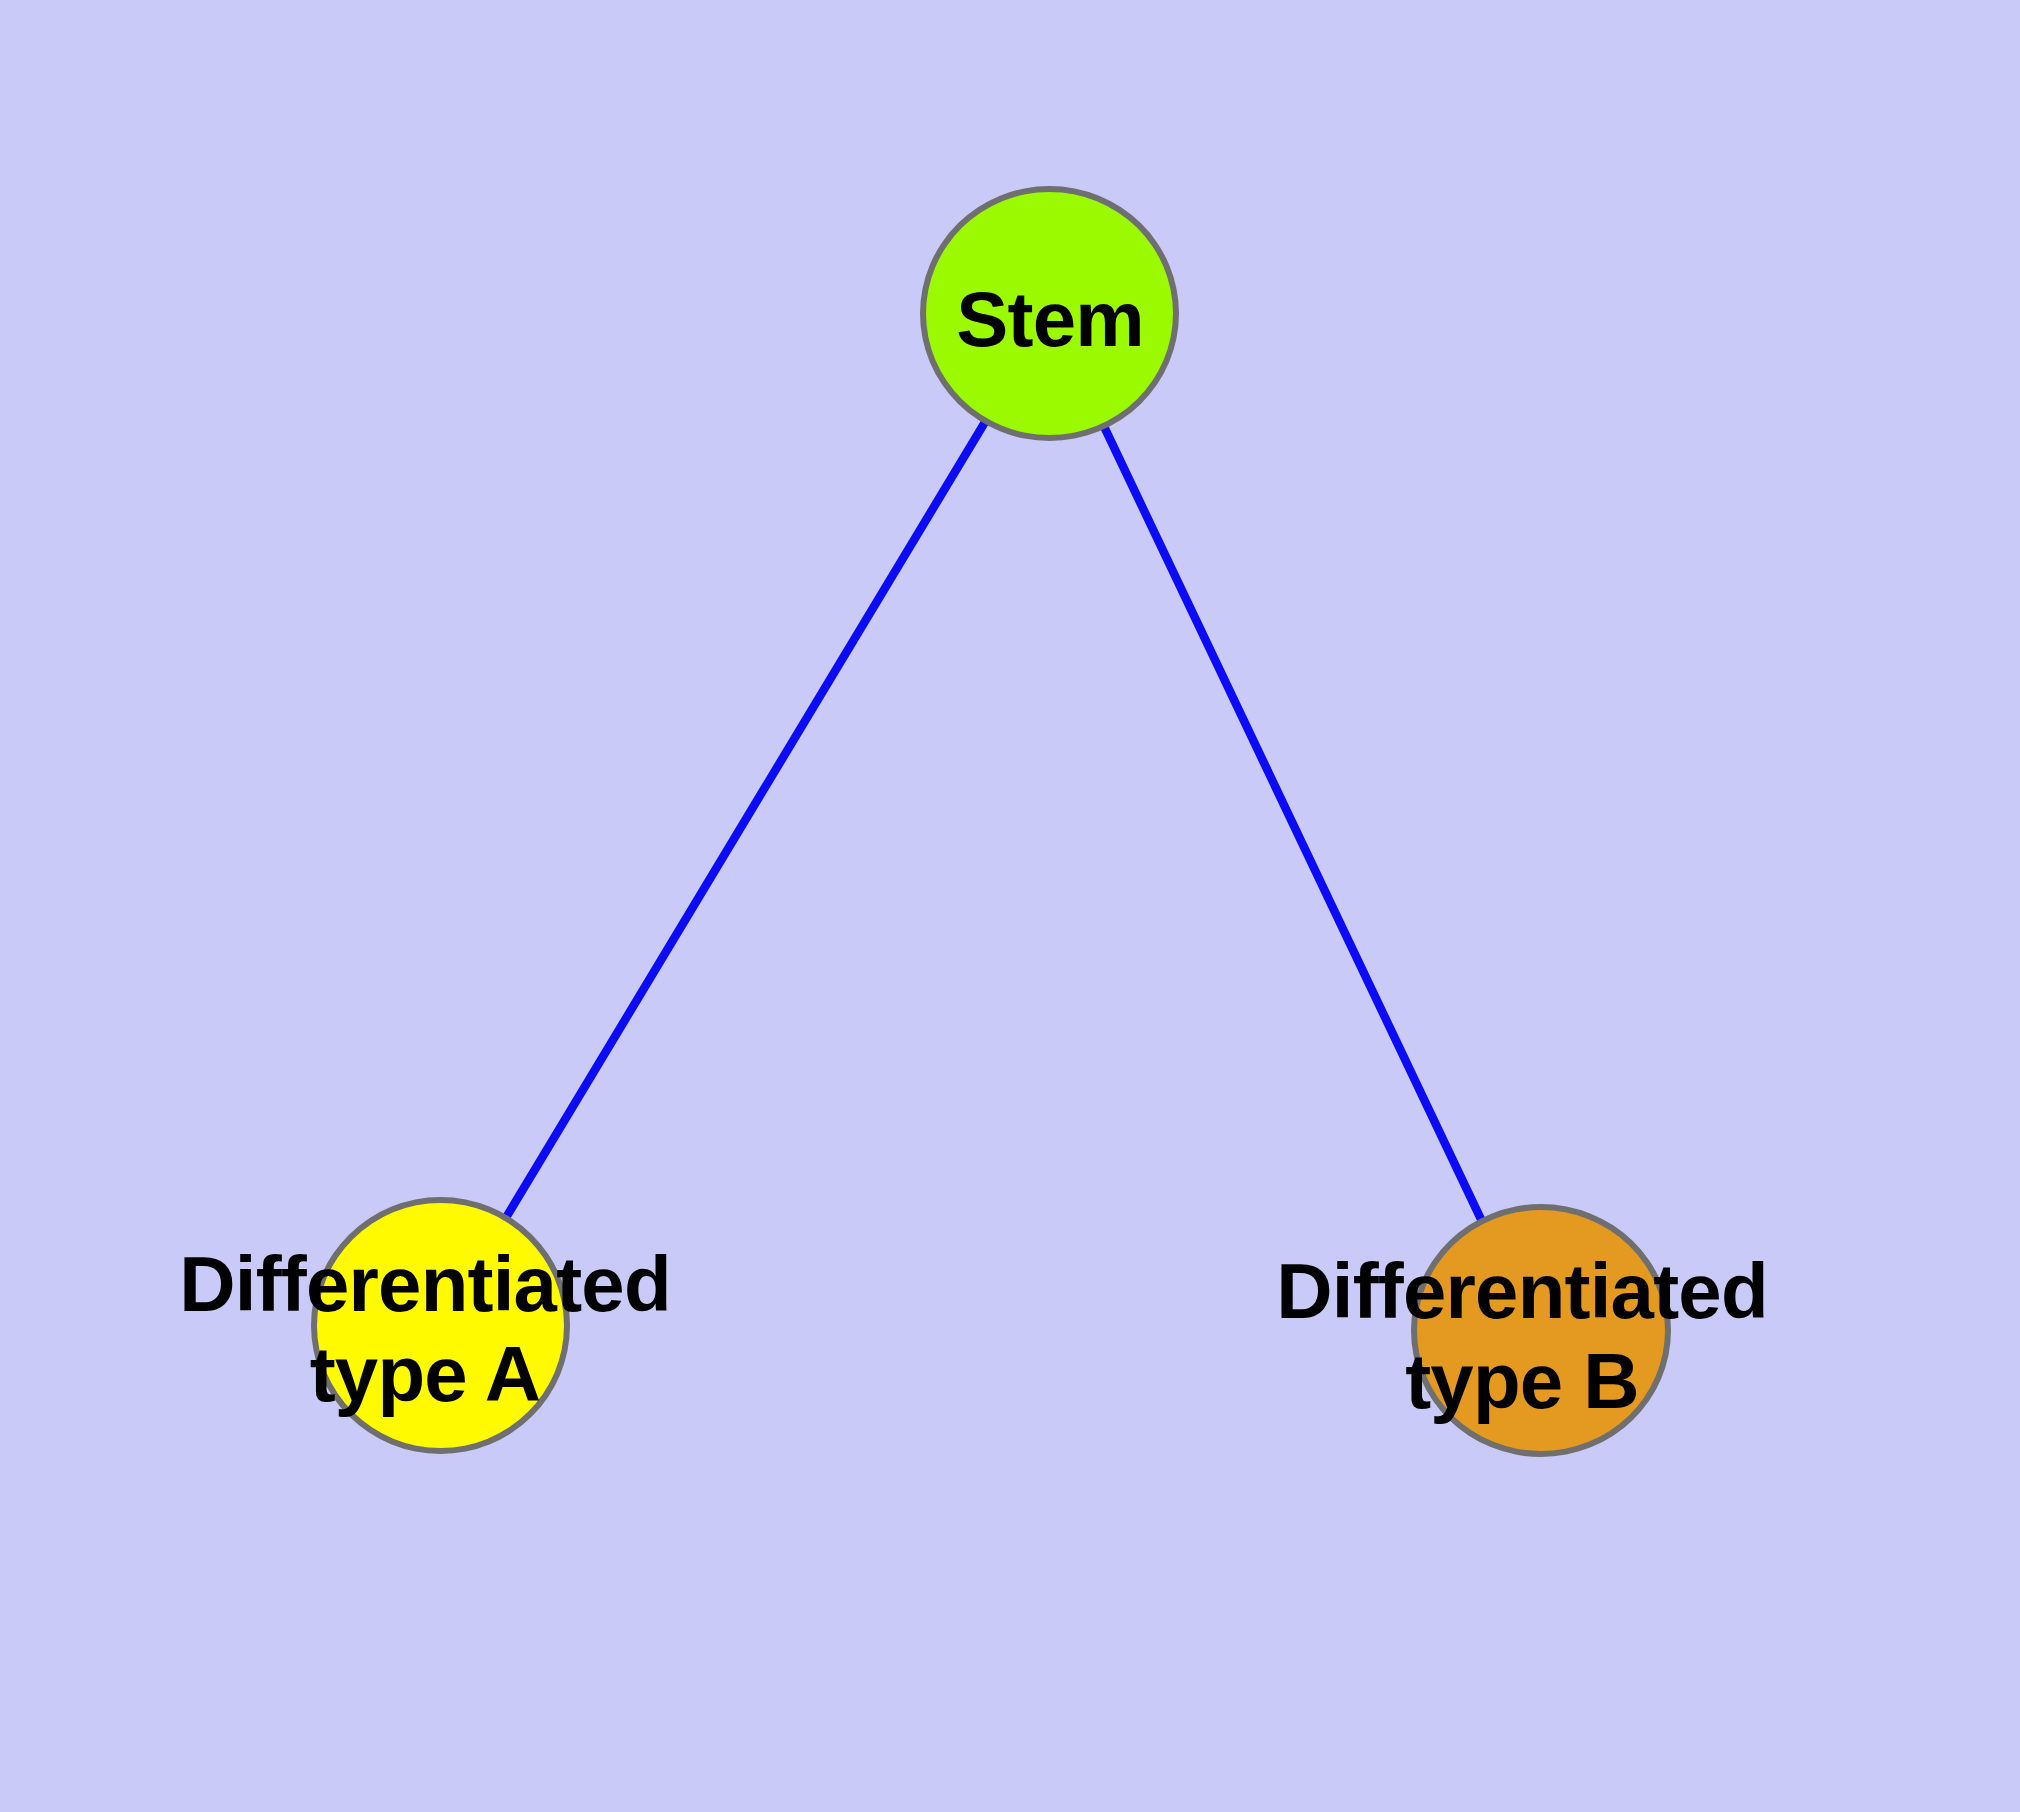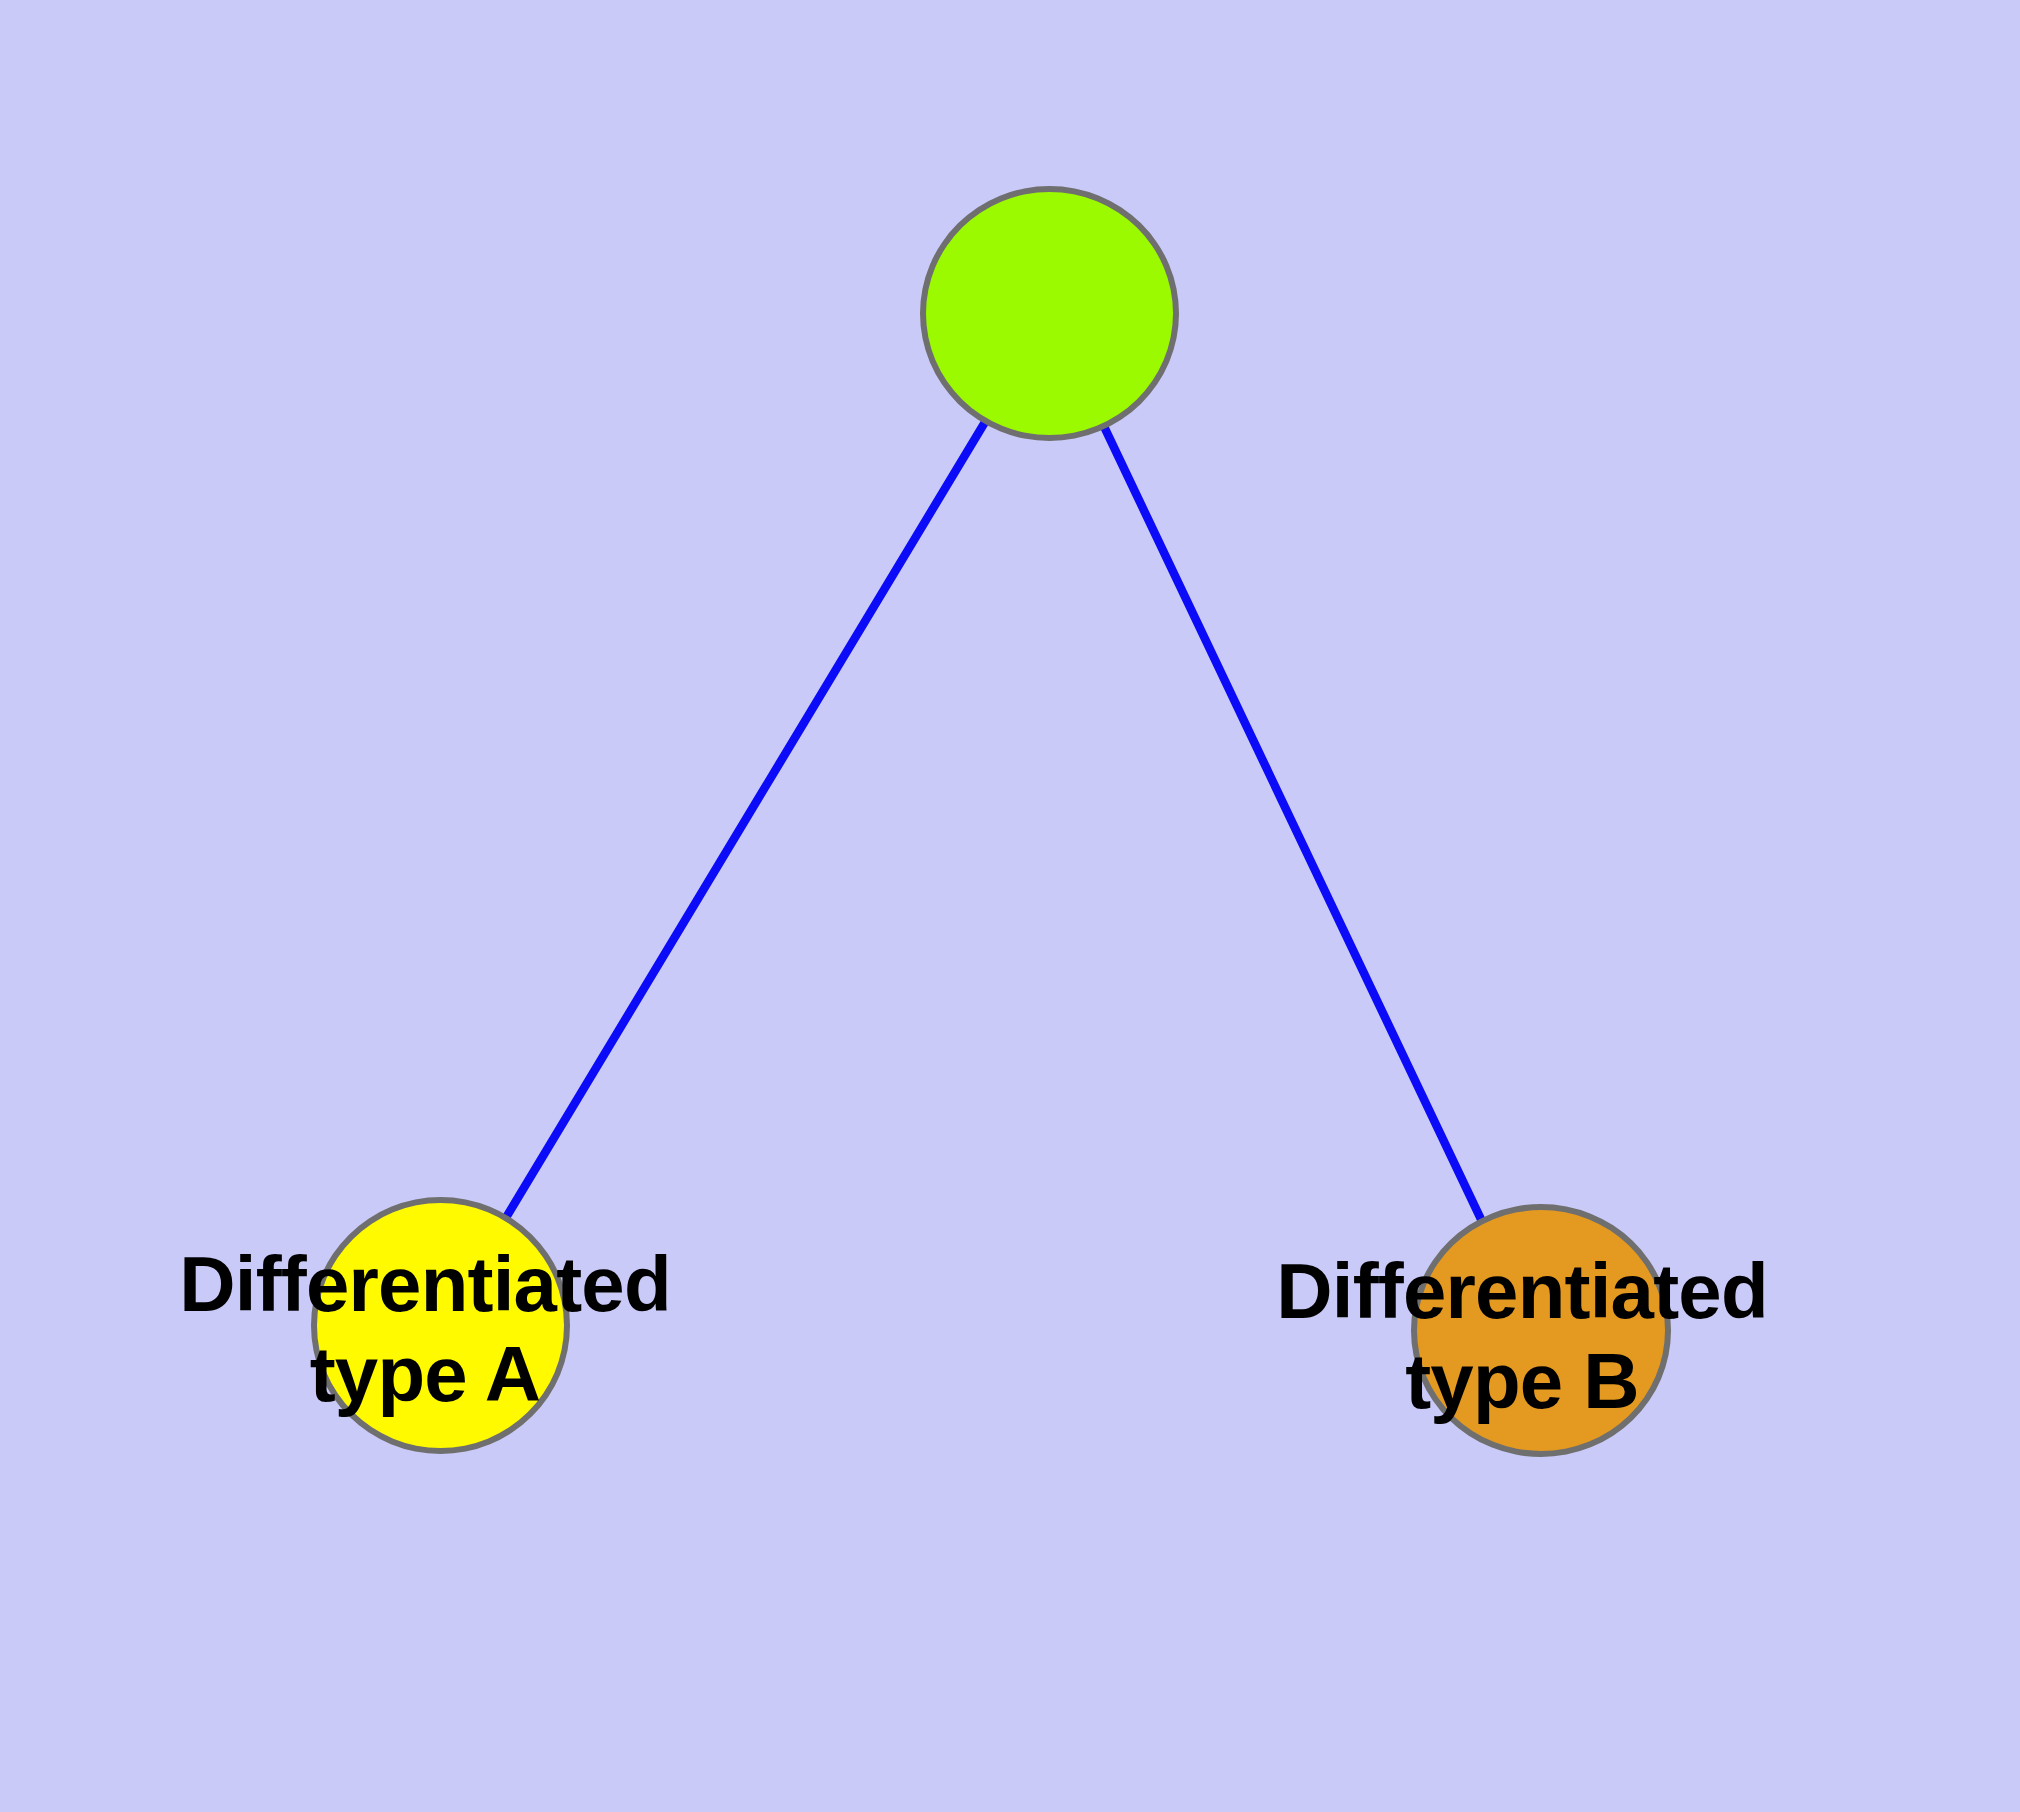--- a/index.html
+++ b/index.html
@@ -71,20 +71,21 @@
     <line class="edge" x1="1239" y1="370" x2="520" y2="1564" style="stroke: rgb(11, 11, 247);"></line>
     <line class="edge" x1="1239" y1="370" x2="1812" y2="1575" style="stroke: rgb(11, 11, 247);"></line>
   </svg>
 
   <div class="node node-stem" style="background-color: rgb(155, 250, 0); border-color: rgb(111, 111, 111);"></div>
 
   <div class="node node-type-a" style="background-color: rgb(255, 250, 0); border-color: rgb(111, 111, 111);"></div>
 
   <div class="node node-type-b" style="background-color: rgb(228, 153, 32); border-color: rgb(111, 111, 111);"></div>
 
+  <div class="node-label label-stem" style="color: rgb(0, 0, 0);">Stem</div>
 
   <div class="node-label label-type-a" style="color: rgb(0, 0, 0);">Differentiated
 type A</div>
 
   <div class="node-label label-type-b" style="color: rgb(0, 0, 0);">Differentiated
 type B</div>
 
 </div>
 
 

